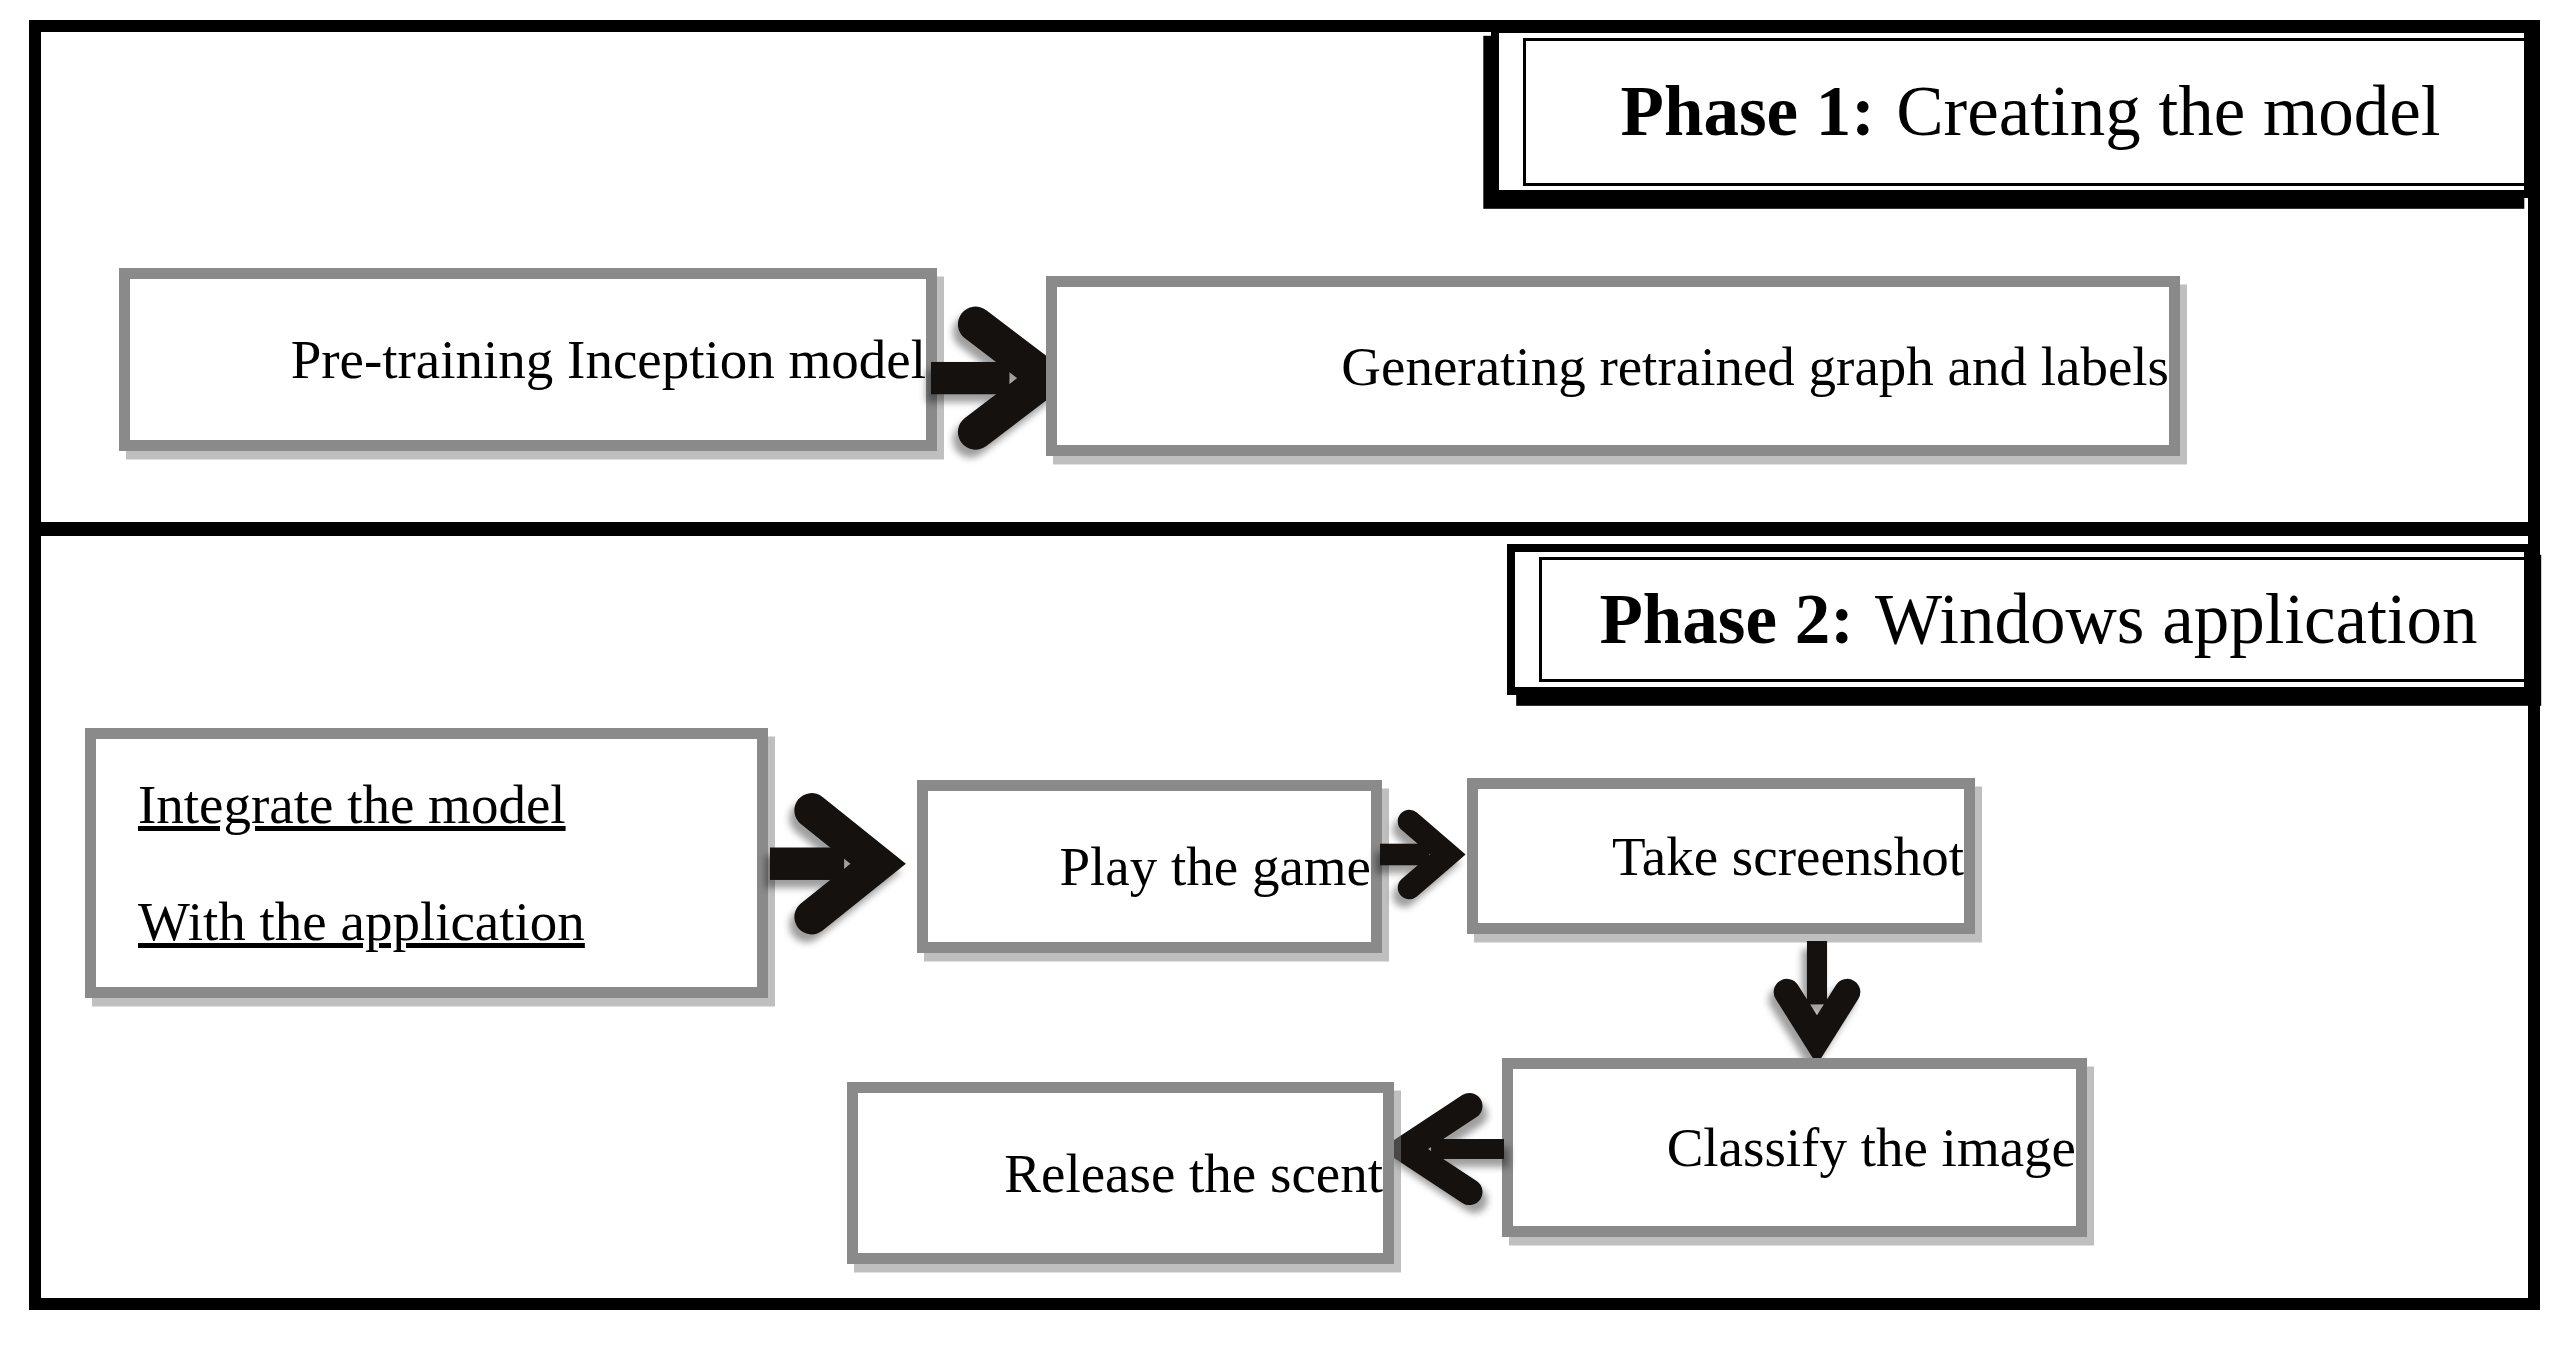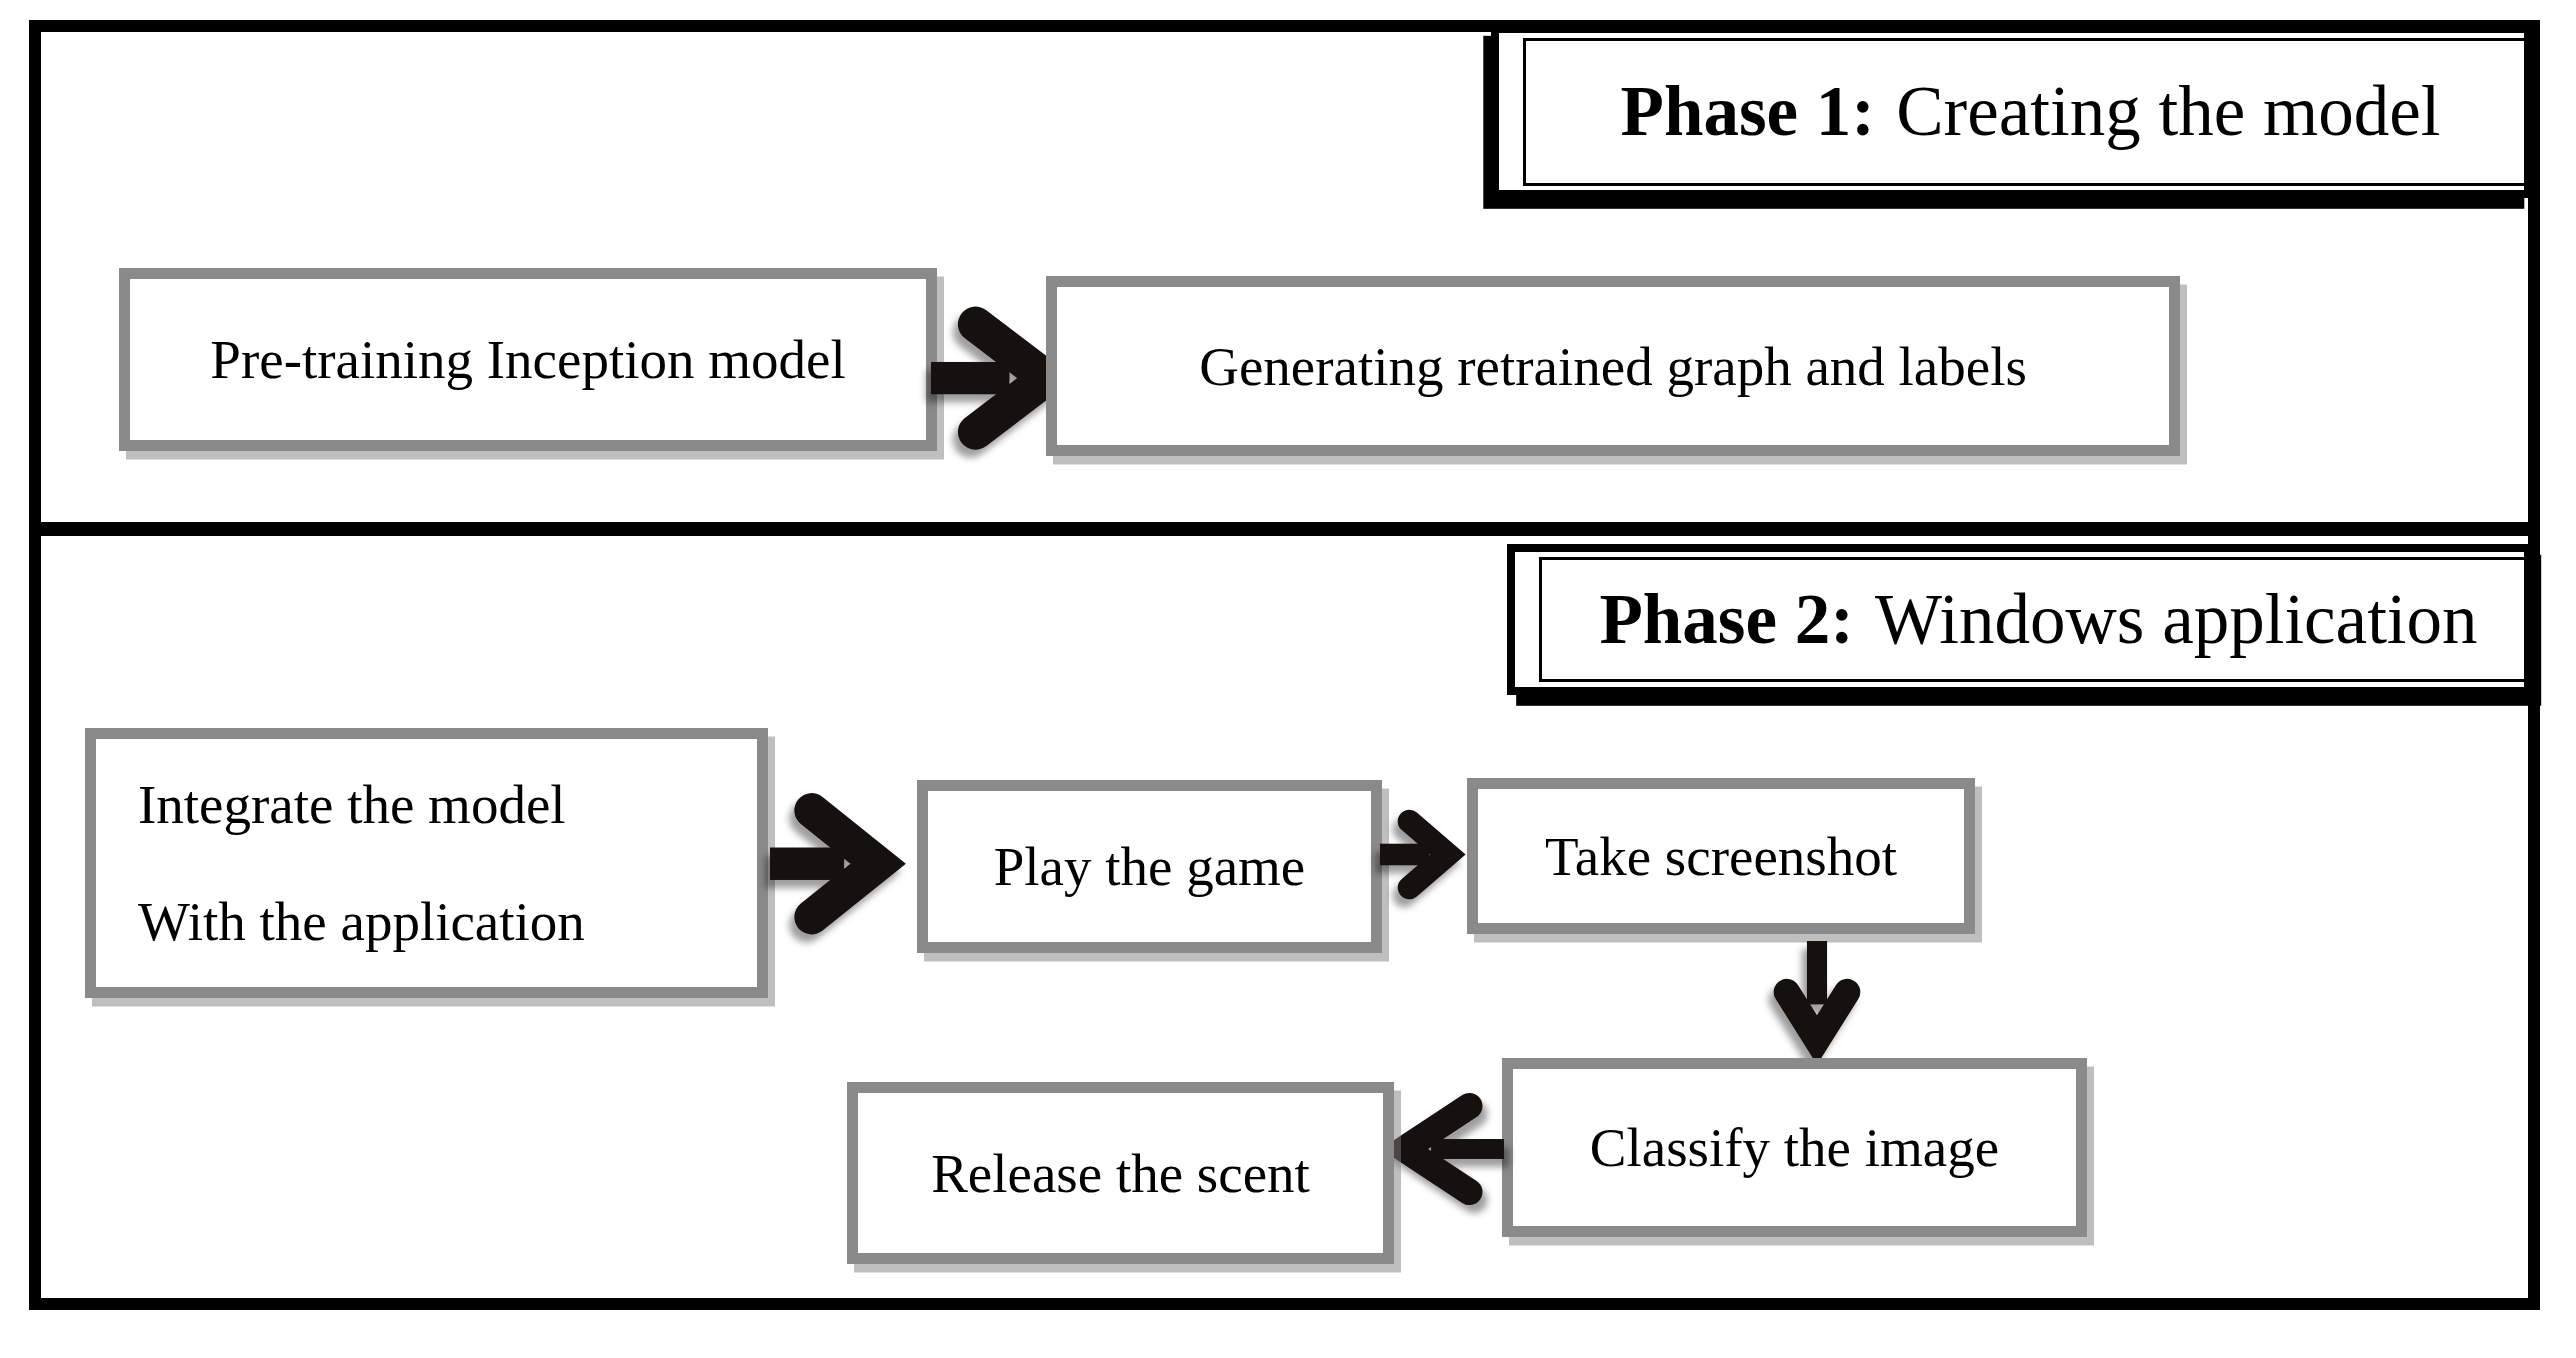--- a/index.html
+++ b/index.html
@@ -46,30 +46,31 @@
   .title-box.shadow-left  { box-shadow: -7.7px 10.8px 0 #000000; }
   .title-box.shadow-right { box-shadow: 9.2px 10.8px 0 #000000; }
   .title-text { font-size: 71px; }
   .title-text .prefix { font-weight: bold; margin-right: 0.3em; }
 
   
   .step-box {
     border: 11.6px solid #8a8a8a;
     background: #ffffff;
     box-shadow: 7px 8.5px 0 rgba(128,128,128,0.5);
-    display: flex; align-items: center; justify-content: center;
+    display: flex; align-items: center; justify-content: flex-end;
     font-size: 55px;
     white-space: nowrap;
   }
   .step-box.two-line {
     flex-direction: column;
     align-items: flex-start;
     justify-content: center;
     padding-left: 42px;
     gap: 54px;
+    text-decoration: underline;
   }
 
   
   .arrow { pointer-events: none; }
   .arrow svg { overflow: visible; display: block; width: 100%; height: 100%; }
   .arrow .ink { fill: #14110e; }
   .arrow .stroke-ink { stroke: #14110e; fill: none; stroke-linecap: round; stroke-linejoin: miter; stroke-miterlimit: 8; }
   .shadow-dl { filter: drop-shadow(-4.6px 8.5px 3.9px rgba(0,0,0,0.38)); }
   .shadow-dr { filter: drop-shadow(5.4px 8.5px 3.9px rgba(0,0,0,0.38)); }
 </style>

